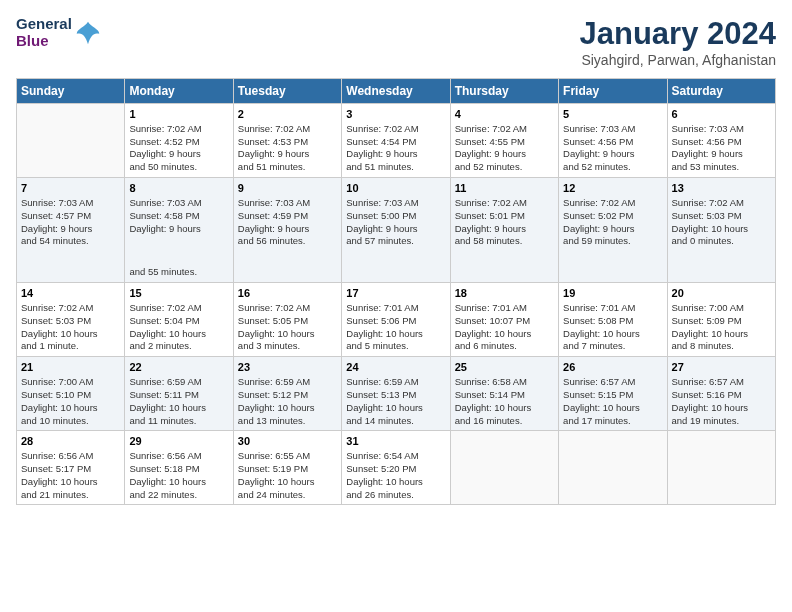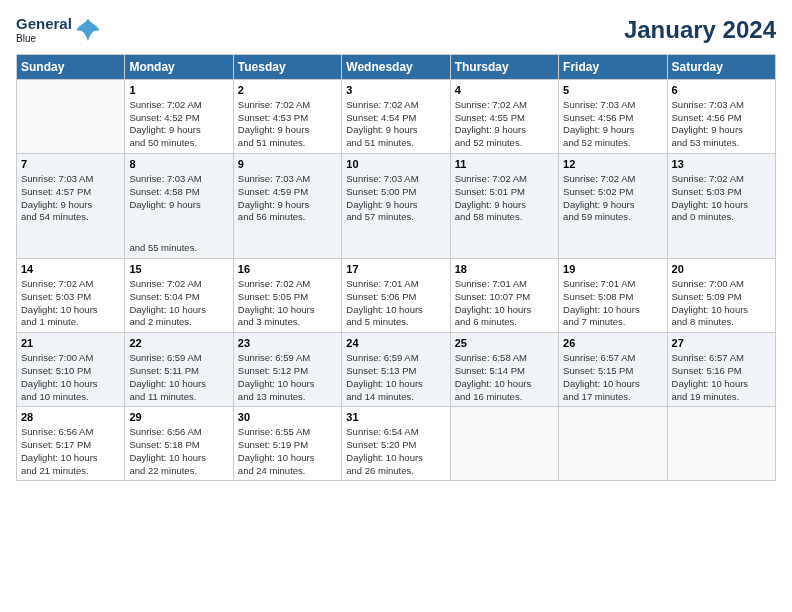--- a/index.html
+++ b/index.html
@@ -25,21 +25,21 @@
     }
     .logo {
       display: flex;
       flex-direction: column;
       align-items: flex-start;
     }
     .title-block {
       text-align: right;
     }
     .month-title {
-      font-size: 24px;
+      font-size: 31px;
       font-weight: bold;
       color: #1a3a5c;
     }
     .location {
       font-size: 14px;
       color: #555;
     }
     .calendar {
       flex: 1;
       border: 1px solid #ccc;
@@ -80,29 +80,30 @@
   </style>
 </head>
 <body>
 
 <div class="page">
   <div class="header">
     <div class="logo">
   <div style="display:flex;align-items:center;">
     <div style="display:flex;flex-direction:column;line-height:1.1">
       <span style="font-size:15px;font-weight:bold;color:#1a3a5c;">General</span>
-      <span style="font-size:10px;font-weight:normal;color:#0f172a;">Blue</span>
+      <span style="font-size:15px;font-weight:bold;color:#701a75;">Blue</span>
     </div>
     <svg width="26" height="26" viewBox="0 0 30 30" style="margin-left:3px">
       <path d="M15 2 C18 8, 28 10, 28 16 C22 14, 18 18, 15 28 C12 18, 8 14, 2 16 C2 10, 12 8, 15 2Z" fill="#4a9fd4"></path>
     </svg>
   </div>
 </div>
     <div class="title-block">
       <div class="month-title">January 2024</div>
+      <div class="location">Siyahgird, Parwan, Afghanistan</div>
     </div>
   </div>
 
   <table class="calendar">
     <thead>
       <tr id="thead-row">
           <th>Sunday</th>
           <th>Monday</th>
           <th>Tuesday</th>
           <th>Wednesday</th>

